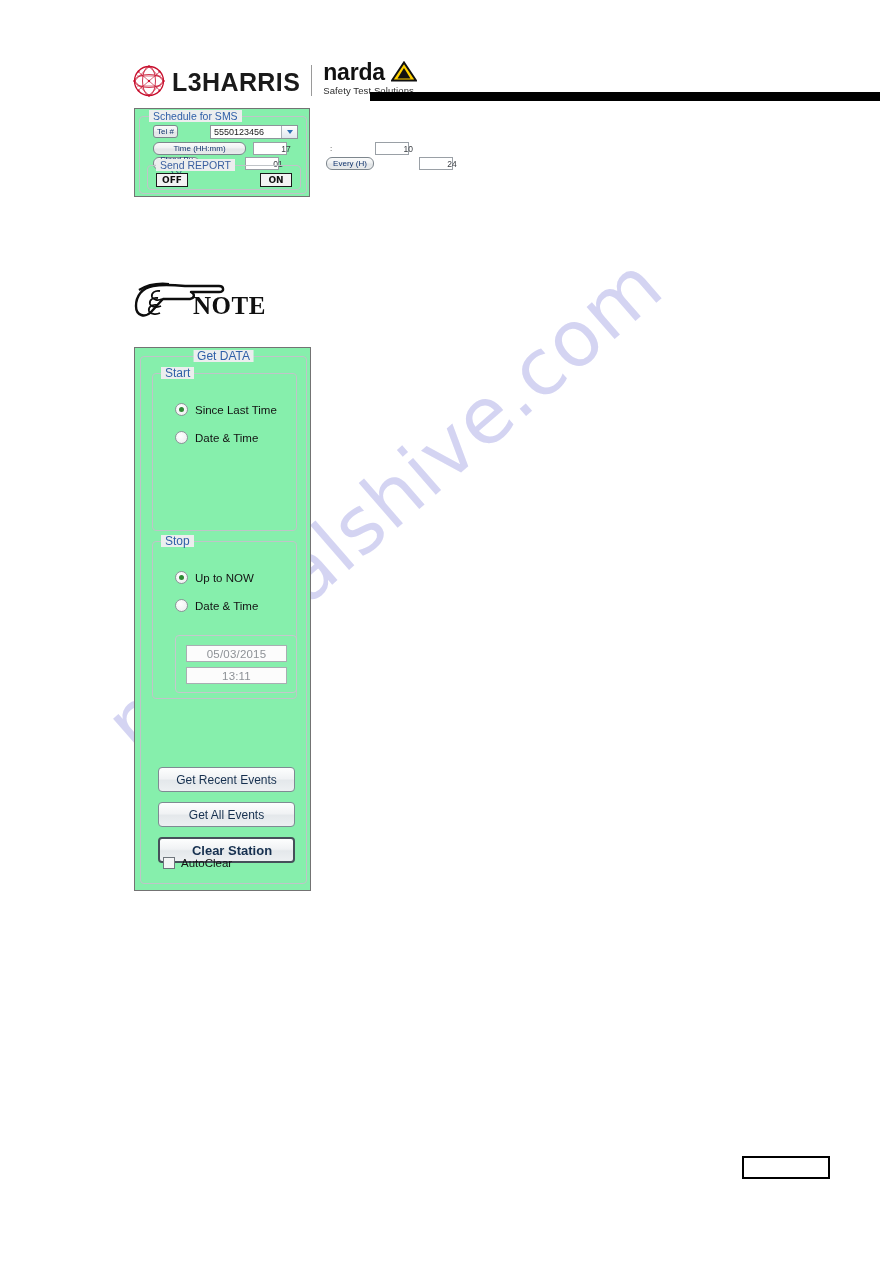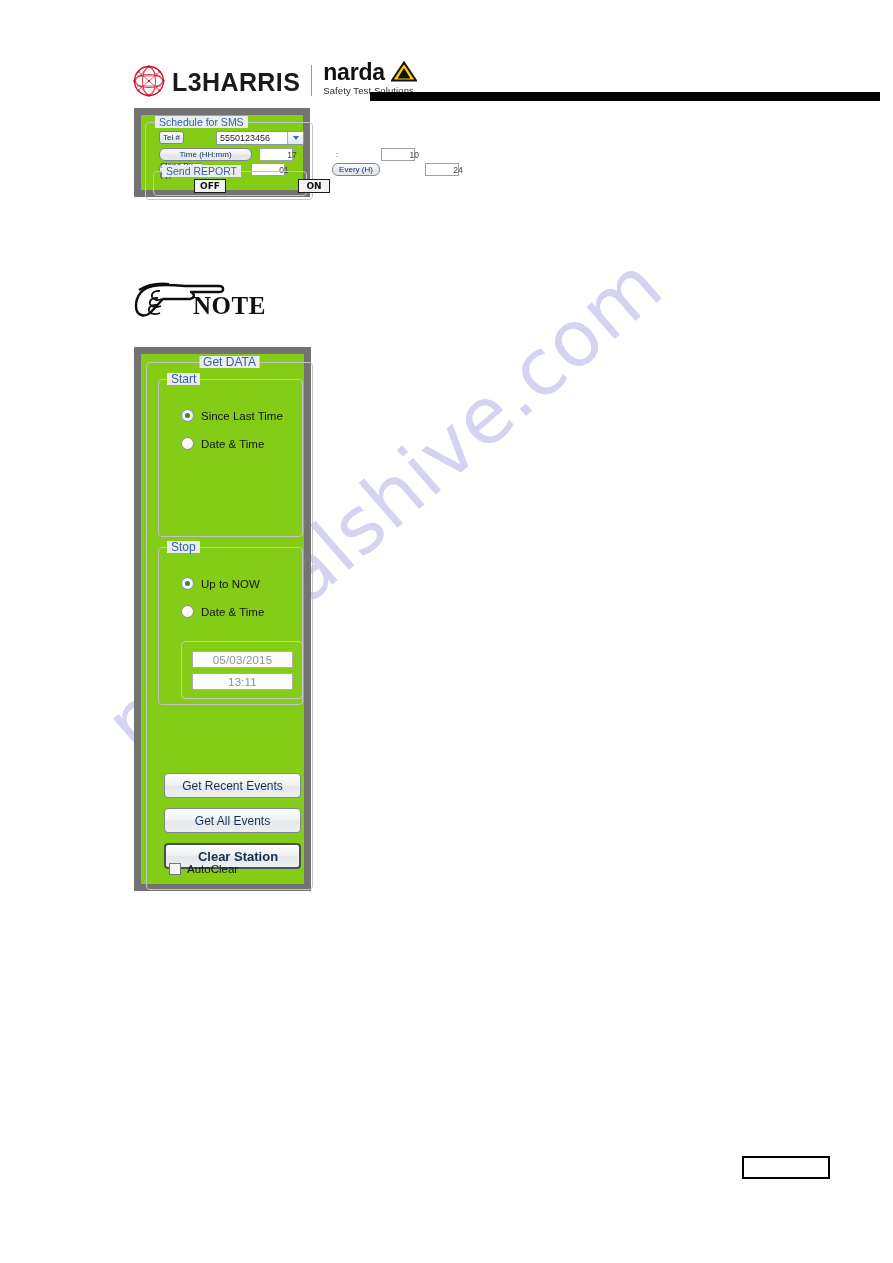--- a/index.html
+++ b/index.html
@@ -110,23 +110,24 @@
     position: absolute;
     left: 370px;
     top: 92px;
     width: 510px;
     height: 9px;
     background: #000000;
   }
 
   
   .win-panel {
-    background: #84cc16;
-    border: 7px solid #737373;
-    box-sizing: border-box;
+    background: #86efac;
+    border: 1px solid #737373;
+    box-sizing: border-box;
+    text-align: center;
   }
   .group-box {
     border: 1px solid #c0c4c8;
     border-radius: 4px;
     box-sizing: border-box;
     position: relative;
     background: transparent;
   }
   .group-legend {
     position: absolute;
@@ -230,21 +231,20 @@
     background: #f3f3f3;
     border: 1.5px solid #1a1a1a;
     box-sizing: border-box;
     display: flex;
     align-items: center;
     justify-content: center;
     font-size: 9px;
     font-weight: bold;
     color: #111;
     font-family: "DejaVu Sans", sans-serif;
-    margin-left: 32px;
   }
 
   
   #note-block {
     position: absolute;
     left: 133px;
     top: 278px;
     width: 135px;
     height: 44px;
     z-index: 10;

